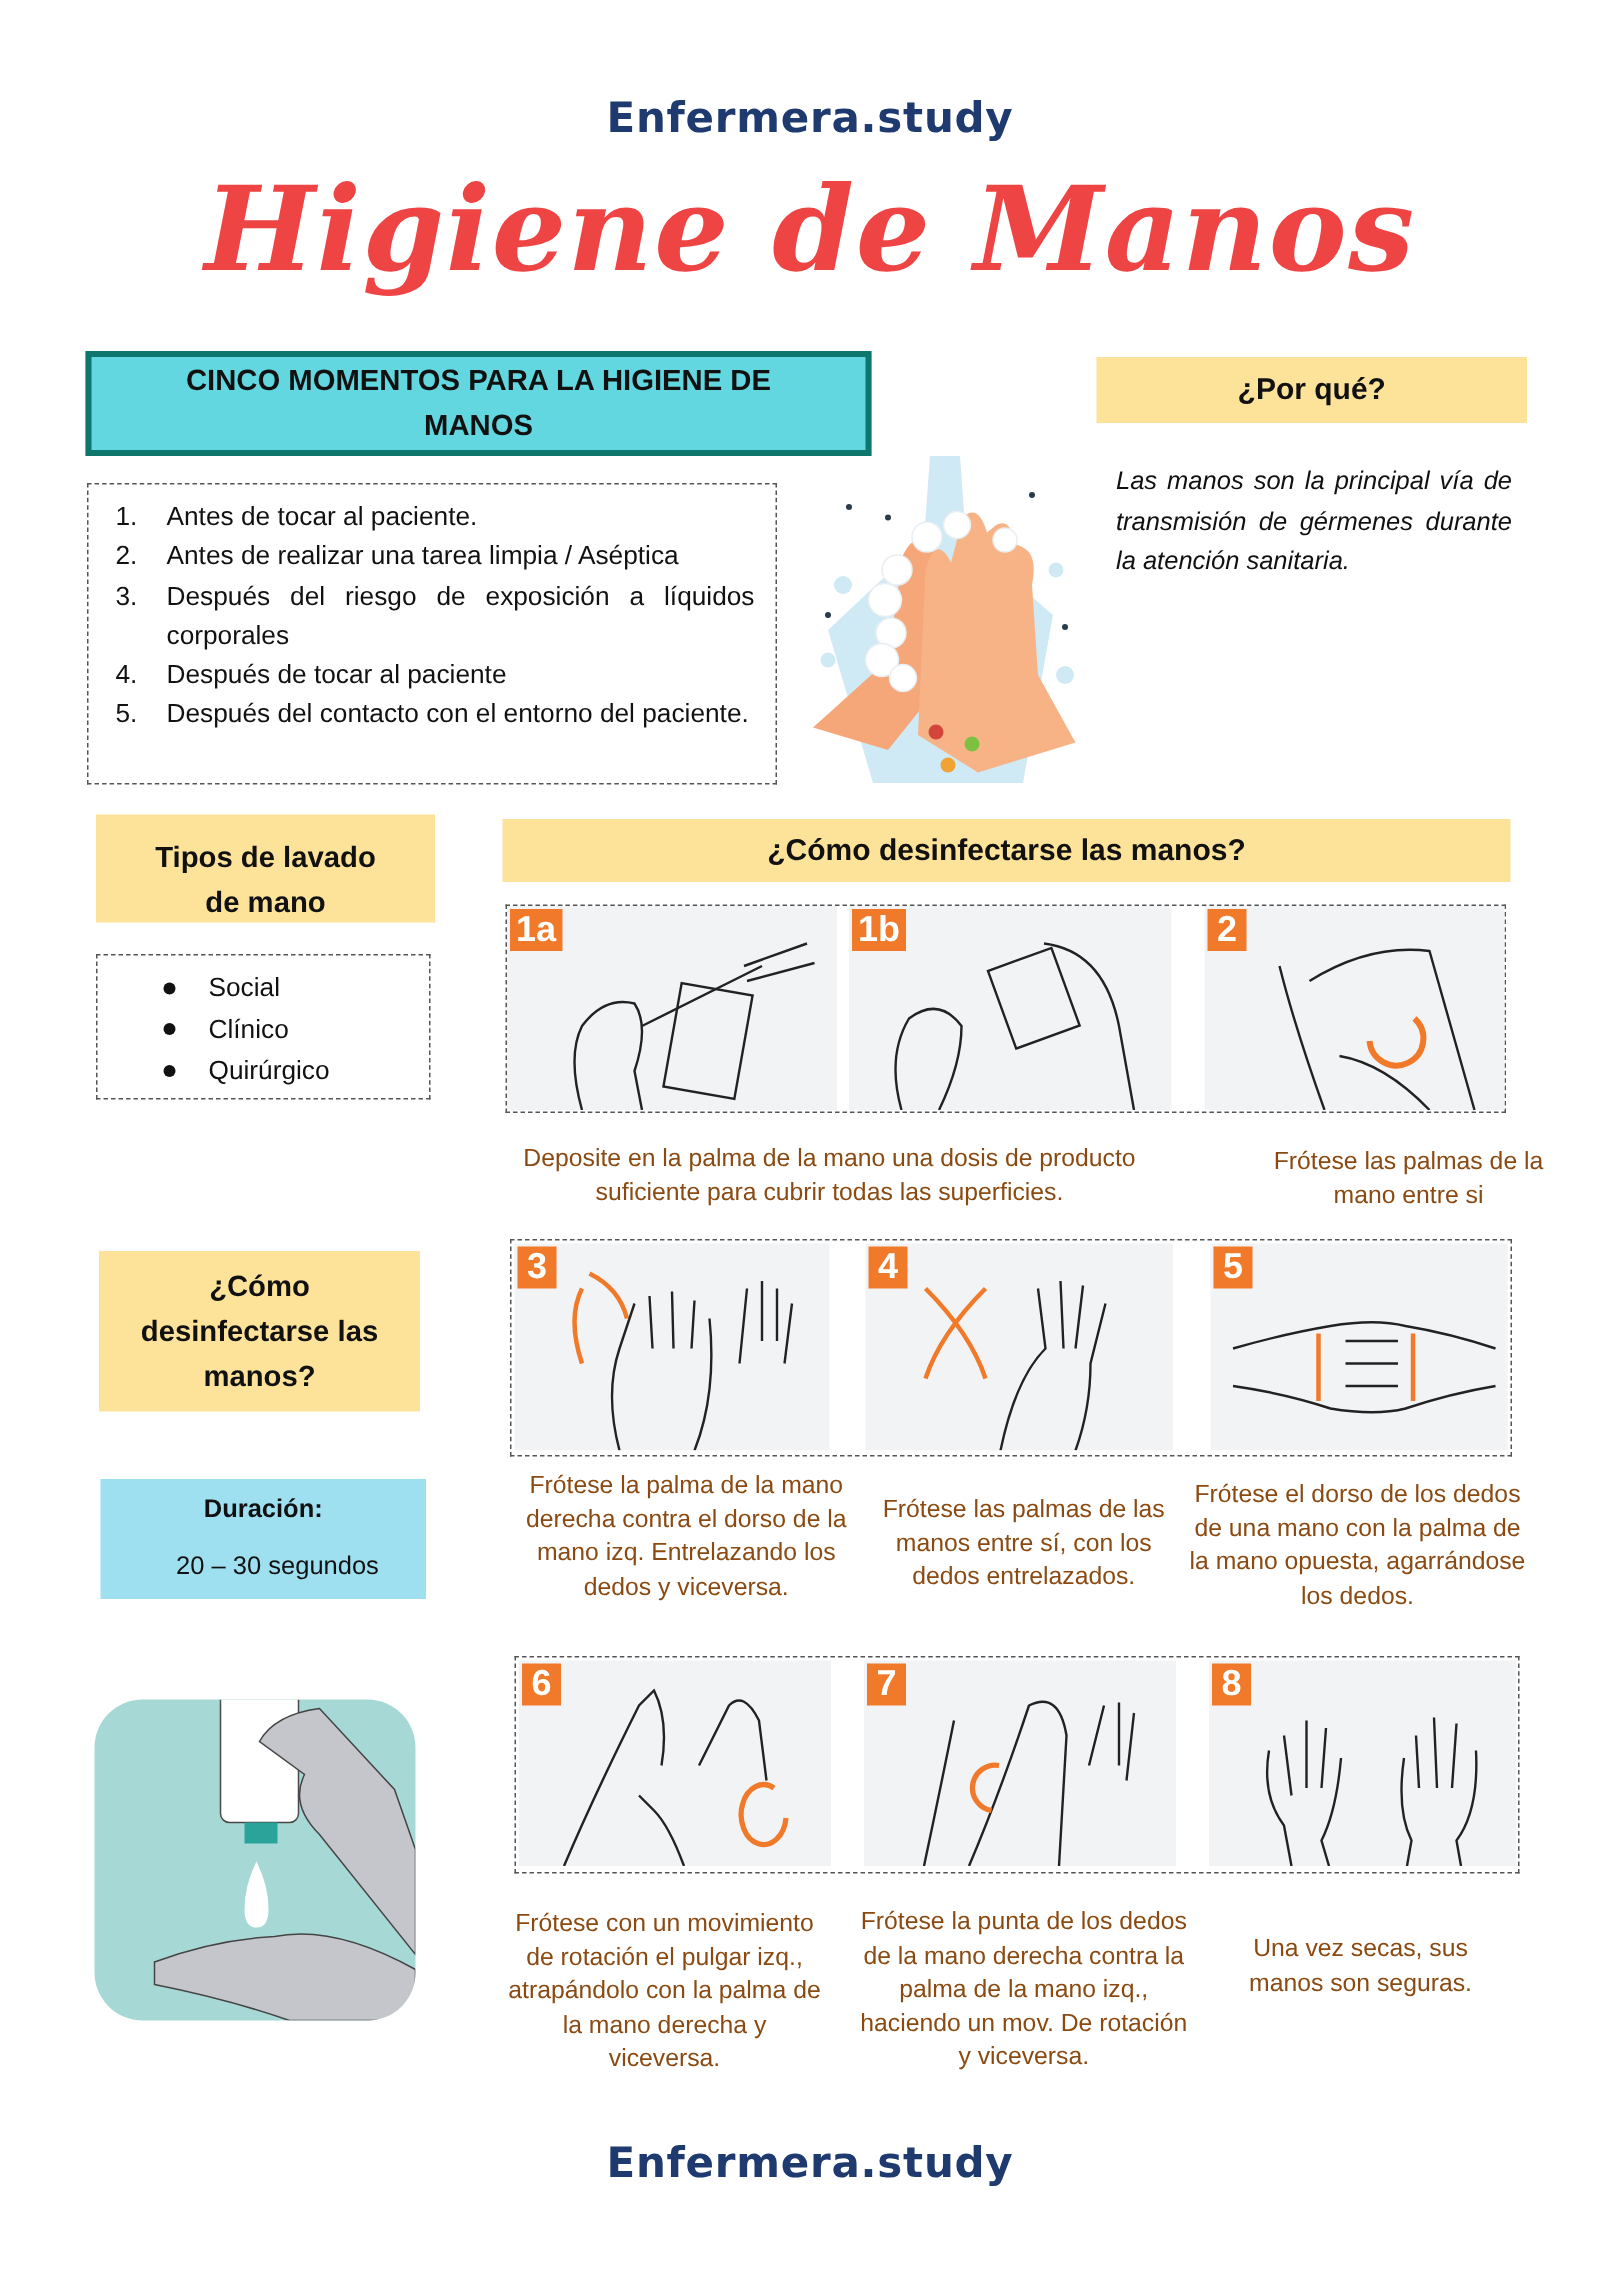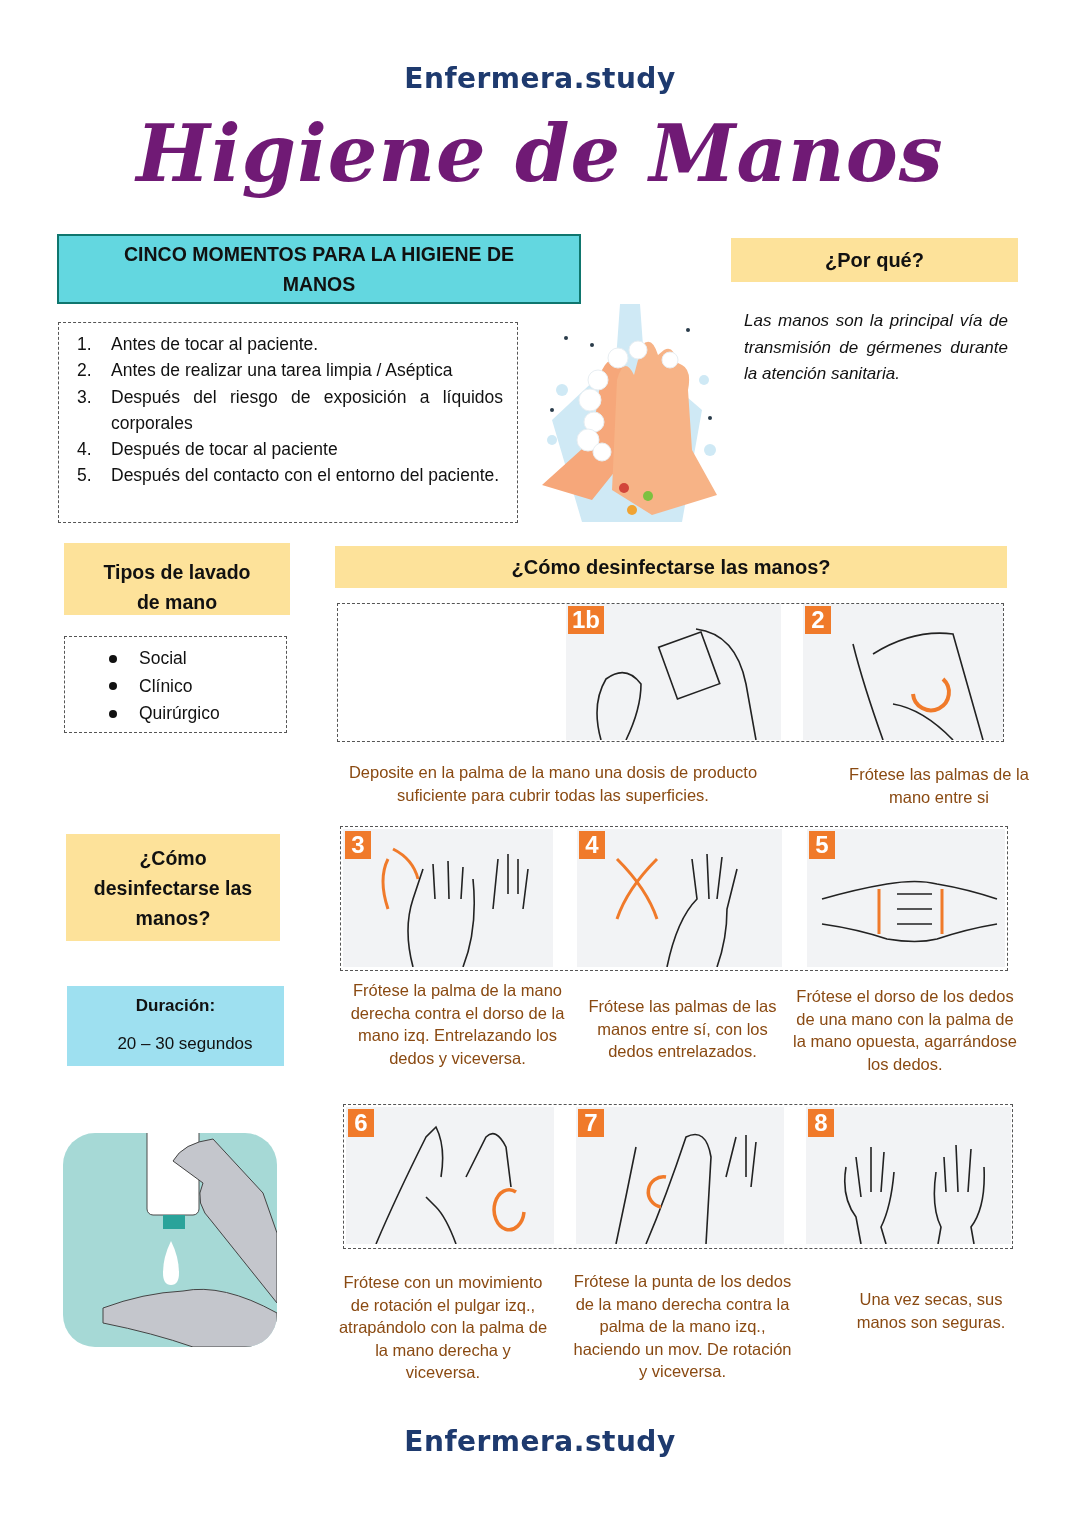--- a/index.html
+++ b/index.html
@@ -9,26 +9,26 @@
   .abs { position: absolute; }
 
   .brand {
     left: 0; width: 1080px; text-align: center;
     font-family: "DejaVu Sans", sans-serif; font-weight: bold;
     color: #1e3a6e; font-size: 28px; letter-spacing: 0.5px;
   }
   .main-title {
     left: 0; width: 1080px; text-align: center; top: 108px;
     font-family: "DejaVu Serif", serif; font-style: italic; font-weight: bold;
-    font-size: 78px; color: #701a75; letter-spacing: 1px;
+    font-size: 78px; color: #ef4444; letter-spacing: 1px;
   }
 
   .hdr-cyan {
     left: 57px; top: 234px; width: 524px; height: 70px;
-    background: #63d7e0; border: 2px solid #0f766e;
+    background: #63d7e0; border: 4px solid #0f766e;
     display: flex; align-items: center; justify-content: center; text-align: center;
     font-weight: bold; font-size: 19.5px; line-height: 30px; padding: 0 30px;
   }
   .hdr-yellow {
     background: #fde29a;
     display: flex; align-items: center; justify-content: center; text-align: center;
     font-weight: bold; font-size: 20px; line-height: 30px;
   }
   .dashed { border: 1.5px dashed #555; }
 
@@ -175,20 +175,31 @@
     <path d="M108 108 Q116 124 116 140 Q116 152 108 152 Q100 152 100 140 Q100 124 108 108 Z" fill="#ffffff"></path>
     <path d="M40 175 Q80 160 120 158 Q160 150 214 180 L214 214 L130 214 Q90 200 40 190 Z" fill="#c4c6cc" stroke="#444" stroke-width="1"></path>
   </svg>
 </div>
 
 <div class="abs hdr-yellow" style="left:335px; top:546px; width:672px; height:42px;">
   <span>¿Cómo desinfectarse las manos?</span>
 </div>
 
 <div class="abs dashed" style="left:337px; top:603px; width:667px; height:139px; background:#fff;">
+  <div class="abs panel" style="left:0; top:0; width:220px; height:136px;">
+    <span class="step-badge">1a</span>
+    <svg class="abs" style="left:30px; top:20px;" width="180" height="116" viewBox="0 0 180 116">
+      <g fill="none" stroke="#222" stroke-width="1.6">
+        <path d="M20 116 Q10 80 20 60 Q35 40 55 45 Q65 60 55 90 L60 116"></path>
+        <path d="M60 60 L140 20"></path>
+        <rect x="80" y="35" width="48" height="70" transform="rotate(10 104 70)"></rect>
+        <path d="M128 20 L170 5 M130 30 L175 18"></path>
+      </g>
+    </svg>
+  </div>
   <div class="abs panel" style="left:228px; top:0; width:215px; height:136px;">
     <span class="step-badge">1b</span>
     <svg class="abs" style="left:20px; top:20px;" width="180" height="116" viewBox="0 0 180 116">
       <g fill="none" stroke="#222" stroke-width="1.6">
         <path d="M15 116 Q5 80 20 55 Q40 40 55 60 Q55 85 40 116"></path>
         <rect x="80" y="15" width="45" height="55" transform="rotate(-20 100 40)"></rect>
         <path d="M110 5 Q150 10 160 60 L170 116"></path>
       </g>
     </svg>
   </div>
@@ -272,15 +283,15 @@
       <g fill="none" stroke="#222" stroke-width="1.6">
         <path d="M20 40 Q15 70 30 90 L35 117 M30 30 L35 70 M45 20 L45 65 M58 25 L55 65 M68 45 Q65 80 55 100 L60 117"></path>
         <path d="M110 45 Q105 80 115 100 L112 117 M118 30 L120 65 M130 18 L132 65 M145 22 L142 65 M158 40 Q160 80 145 100 L148 117"></path>
       </g>
     </svg>
   </div>
 </div>
 
 <div class="abs caption" style="left:336px; top:1271px; width:214px;">Frótese con un movimiento de rotación el pulgar izq., atrapándolo con la palma de la mano derecha y viceversa.</div>
 <div class="abs caption" style="left:570px; top:1270px; width:225px;">Frótese la punta de los dedos de la mano derecha contra la palma de la mano izq., haciendo un mov. De rotación y viceversa.</div>
-<div class="abs caption" style="left:856px; top:1288px; width:150px;">Una vez secas, sus manos son seguras.</div>
+<div class="abs caption" style="left:832px; top:1288px; width:150px;">Una vez secas, sus manos son seguras.</div>
 
 <div class="abs brand" style="top:1425px;">Enfermera.study</div>
 
 </body></html>

